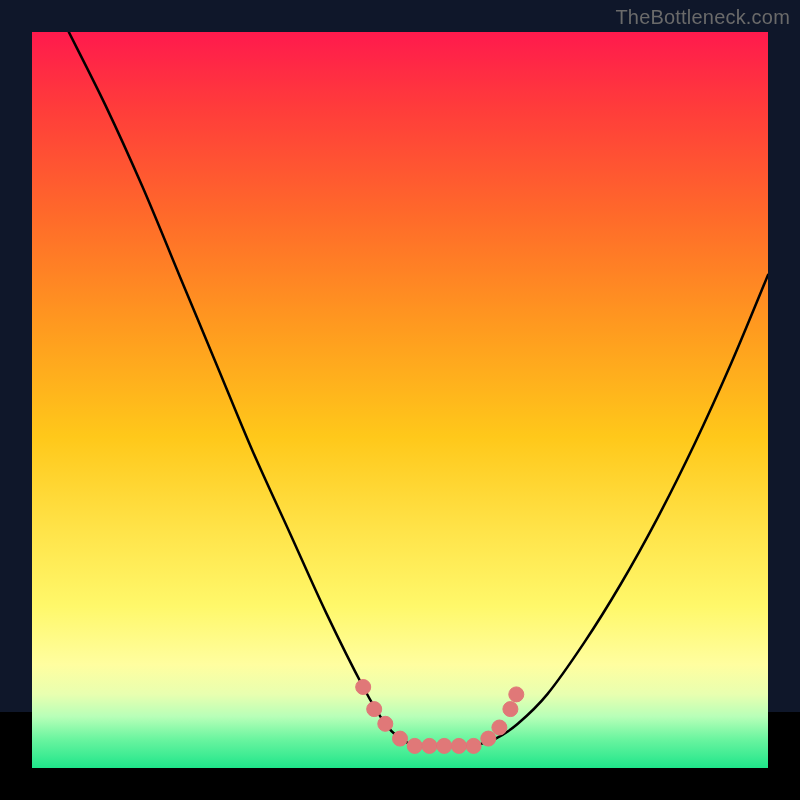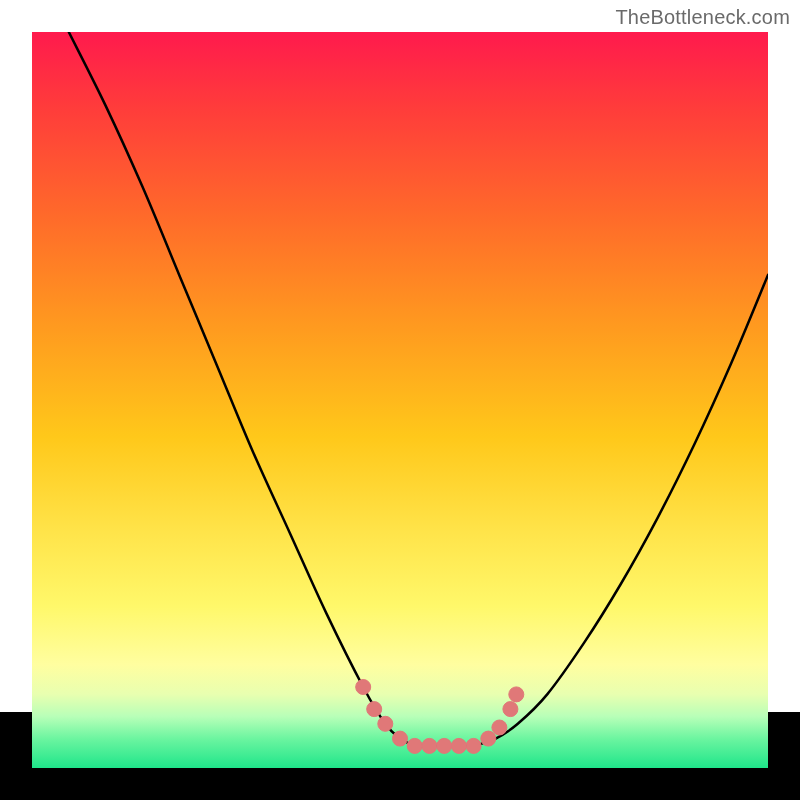--- a/index.html
+++ b/index.html
@@ -8,21 +8,21 @@
     width: 800px;
     height: 800px;
     overflow: hidden;
     background: #000;
     font-family: Arial, Helvetica, sans-serif;
   }
   .frame {
     position: absolute;
     top: 0; left: 0;
     width: 800px; height: 712px;
-    background: #ffffff;
+    background: #0f172a;
   }
   .plot {
     position: absolute;
     top: 32px;
     left: 32px;
     width: 736px;
     height: 736px;
     overflow: hidden;
   }
   .gradient {

